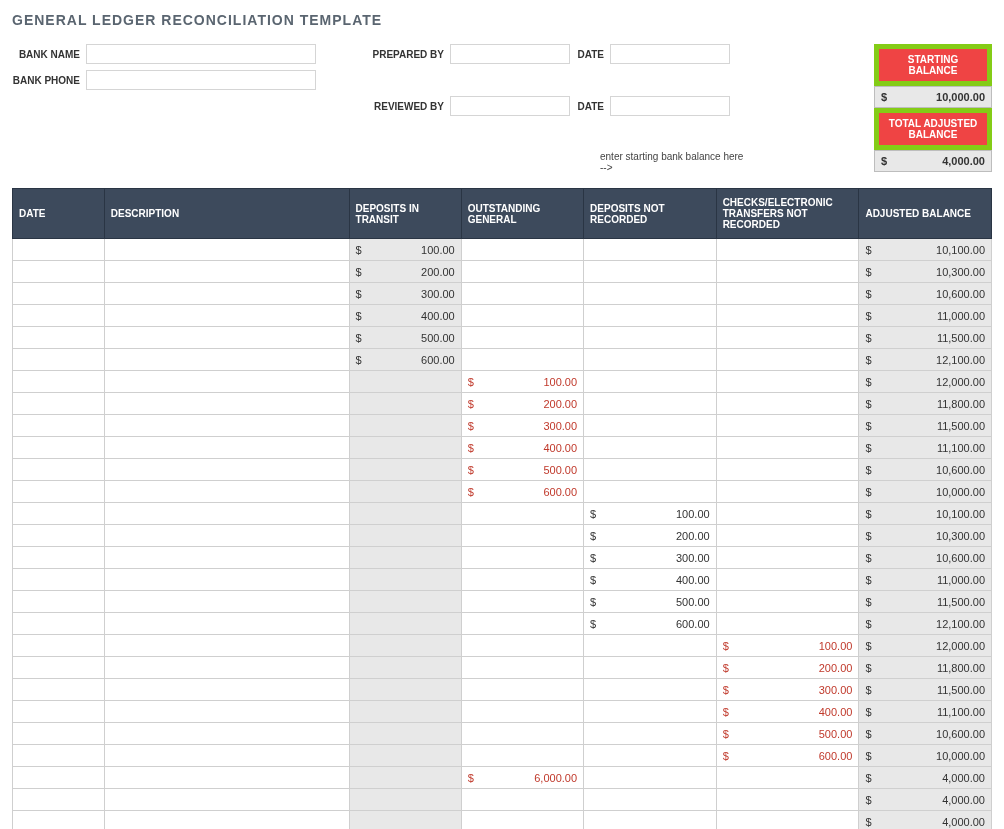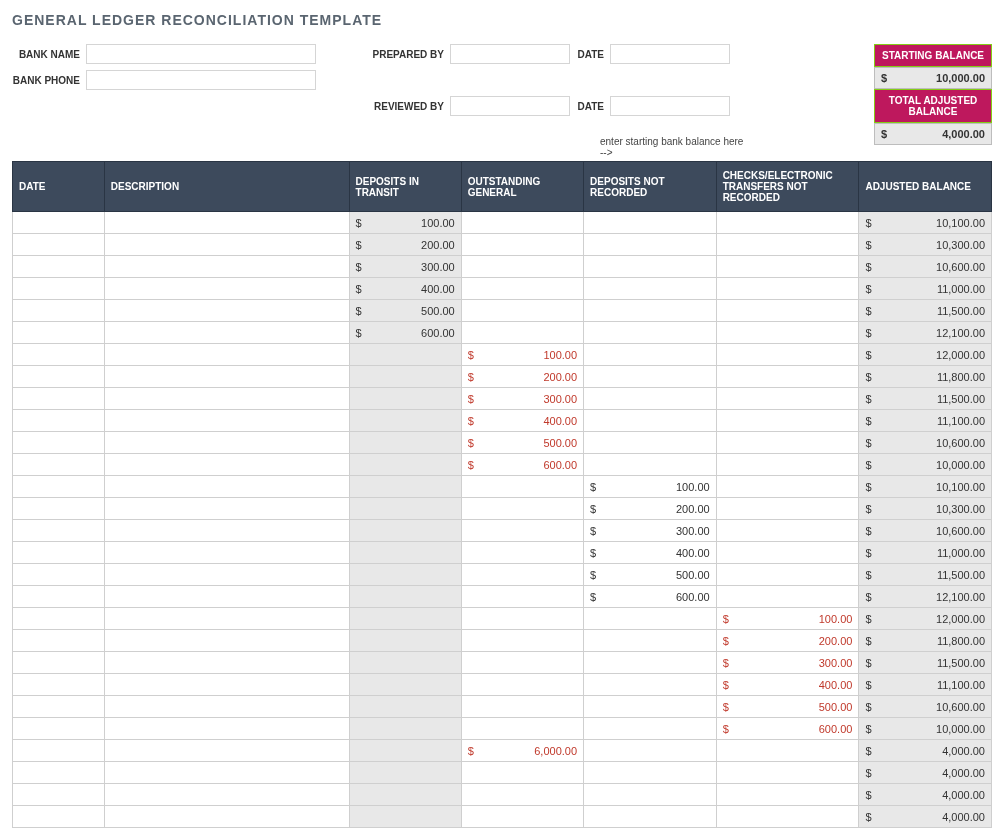--- a/index.html
+++ b/index.html
@@ -50,32 +50,32 @@
     flex-direction: column;
     align-items: flex-end;
   }
   .hint {
     font-size: 10px;
     color: #444;
     margin-bottom: 1px;
     margin-right: 0;
     align-self: flex-end;
     position: relative;
-    top: 14px;
+    top: 2px;
     right: 130px;
   }
   .balance-box { width: 130px; }
   .balance-hdr {
-    background: #be185d;
+    background: #ef4444;
     color: #fff;
     font-size: 10px;
     font-weight: bold;
     text-align: center;
     padding: 5px 4px;
-    border: 1px solid #84cc16;
+    border: 5px solid #84cc16;
   }
   .balance-val {
     background: #e8e8e8;
     border: 1px solid #bdbdbd;
     font-size: 11px;
     font-weight: bold;
     padding: 4px 6px;
     display: flex;
     justify-content: space-between;
   }

